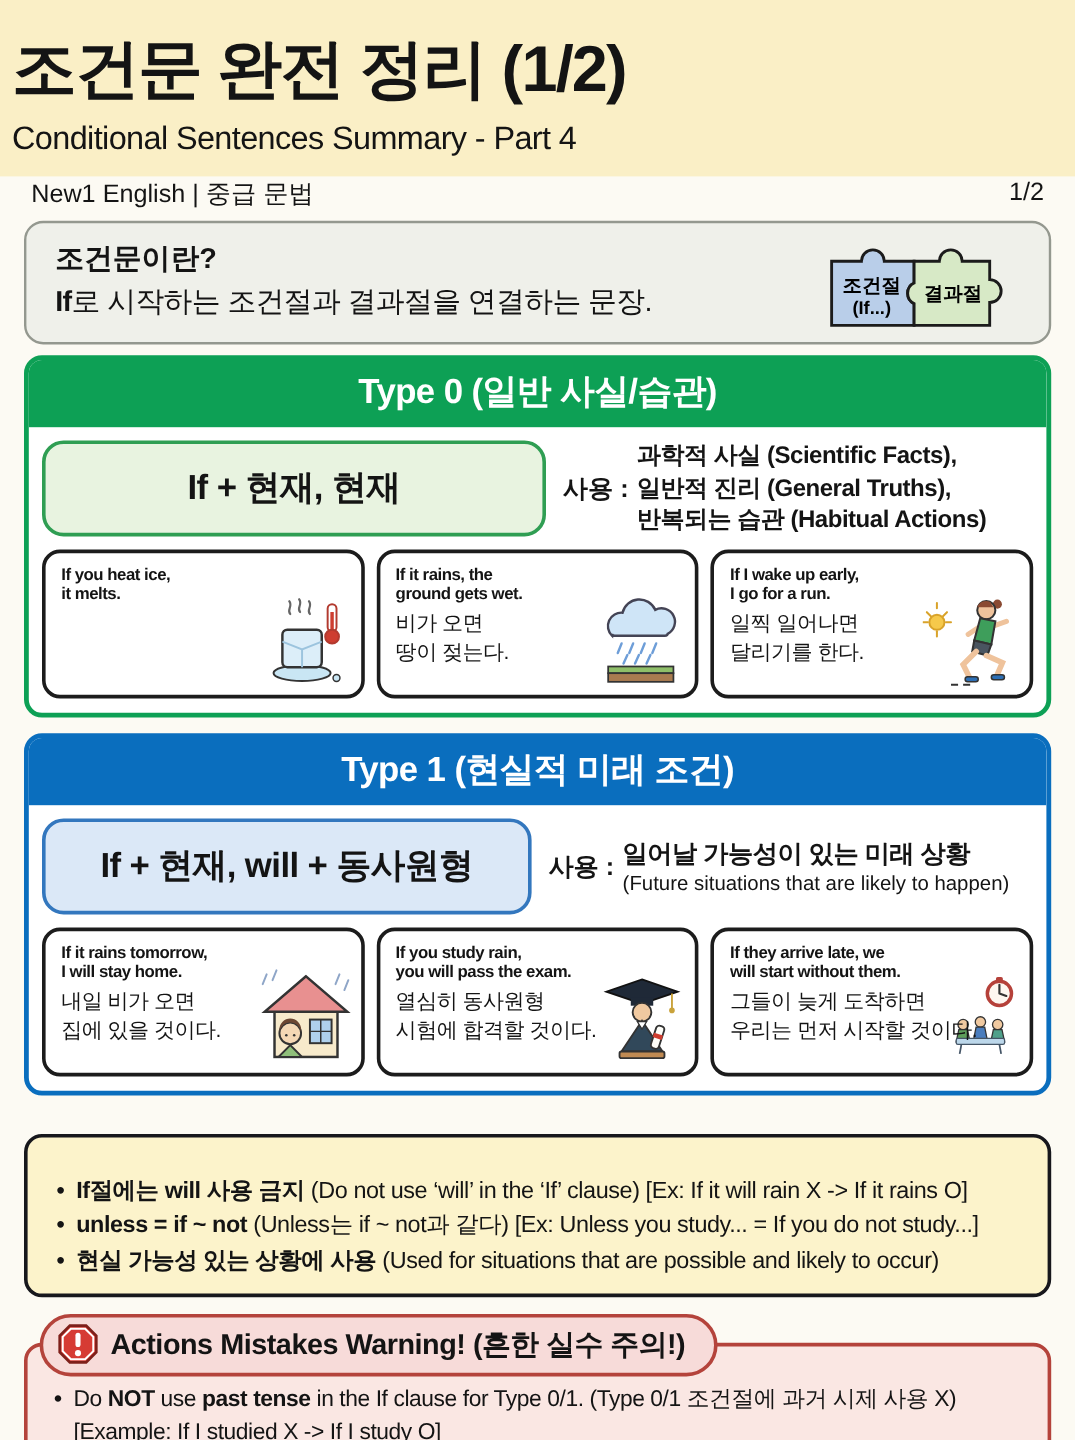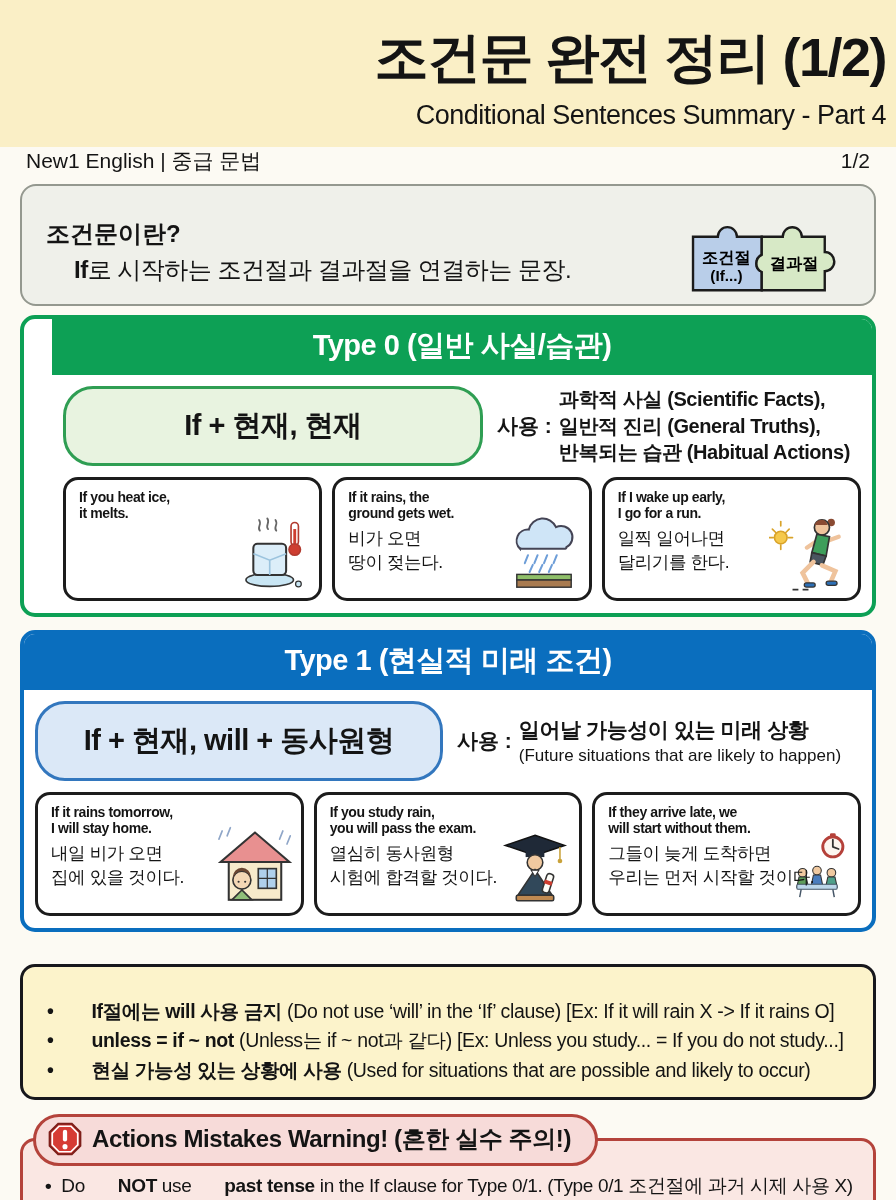--- a/index.html
+++ b/index.html
@@ -3,42 +3,42 @@
 <meta charset="utf-8">
 <style>
   * { box-sizing: border-box; margin: 0; padding: 0; }
   html,body { width:896px; }
   body {
     background:#FCFAF3;
     font-family:"Liberation Sans","DejaVu Sans",sans-serif;
     color:#141414;
     width:896px; height:1200px; overflow:hidden;
   }
-  .band { background:#FAEFC6; text-align:right; padding:22px 10px 16px; }
+  .band { background:#FAEFC6; text-align:left; padding:22px 10px 16px; }
   .title { font-size:54px; font-weight:800; letter-spacing:-1.5px; }
   .subtitle { font-size:27px; font-weight:500; margin-top:5px; letter-spacing:-0.5px; }
 
   .meta { display:flex; justify-content:space-between; align-items:center; padding:0 26px 4px; font-size:21px; }
 
   .intro { margin:5px 20px 9px; background:#EFF0EA; border:2px solid #94988F; border-radius:16px;
-           padding:24px 18px 10px 24px; display:flex; align-items:center; justify-content:space-between; }
+           padding:5px 18px 10px 24px; display:flex; align-items:center; justify-content:space-between; }
   .intro-h { font-size:24px; font-weight:800; margin-bottom:4px; }
   .intro-b { font-size:24px; letter-spacing:-0.5px; }
   .intro-b .b { font-weight:800; }
 
   .type { margin:0 20px 13px; border-radius:15px; background:#fff; overflow:hidden; }
-  .type.t0 { border:4px solid #0DA055;padding-left:28px; }
+  .type.t0 { border:4px solid #0DA055; }
   .type.t1 { border:4px solid #0A6EBE; }
   .type-head { color:#fff; text-align:center; font-size:29px; font-weight:800; padding:7px 0 9px; letter-spacing:-0.5px; }
   .t0 .type-head { background:#0DA055; }
   .t1 .type-head { background:#0A6EBE; }
   .type-body { padding:11px 11px 12px; }
 
   .frow { display:flex; align-items:center; gap:14px; margin-bottom:11px; }
-  .formula { border-radius:30px; font-size:29px; font-weight:800; text-align:center;
+  .formula { border-radius:18px; font-size:29px; font-weight:800; text-align:center;
              padding:17px 8px; flex:0 0 420px; letter-spacing:-0.5px; }
   .t0 .formula { background:#E8F3E0; border:3px solid #2F9E53; }
   .t1 .formula { background:#DBE8F7; border:3px solid #3377BE; flex-basis:408px; }
   .usage { display:flex; align-items:center; gap:7px; }
   .usage-label { font-size:21px; font-weight:800; white-space:nowrap; }
   .usage-lines { font-size:20px; font-weight:700; line-height:1.32; letter-spacing:-0.4px; }
   .usage-main { font-size:21px; font-weight:800; letter-spacing:-0.4px; }
   .usage-sub { font-size:17px; font-weight:400; margin-top:2px; }
 
   .cards { display:flex; gap:10px; }
@@ -47,21 +47,21 @@
   .card-en { font-size:14px; font-weight:700; line-height:1.16; white-space:pre-line; letter-spacing:-0.4px; margin-bottom:6px; }
   .card-ko { font-size:17.5px; font-weight:500; line-height:1.32; white-space:pre-line; letter-spacing:-0.4px; position:relative; z-index:2; }
   .card-icon { position:absolute; right:5px; bottom:4px; z-index:1; }
 
   .kp { margin:3px 20px 14px; position:relative; padding-top:19px; }
   .kp-tab { position:absolute; top:0; left:13px; background:#FBE288; border:3px solid #17171C; border-radius:22px;
             padding:5px 22px 7px; font-size:23px; font-weight:800; z-index:2; letter-spacing:-0.4px; }
   .kp-body { background:#FCF3CB; border:3px solid #17171C; border-radius:15px; padding:30px 20px 12px 24px; }
   .bullet { display:flex; gap:10px; font-size:19.5px; line-height:1.5; letter-spacing:-0.35px; }
   .bullet .dot { font-weight:900; }
-  .b { font-weight:800;margin-left:28px; }
+  .b { font-weight:800; }
 
   .warn { margin:0 20px; position:relative; padding-top:24px; }
   .warn-tab { position:absolute; top:0; left:13px; display:flex; align-items:center; gap:10px;
               background:#F7DBD9; border:3px solid #B4433B; border-radius:26px;
               padding:5px 24px 7px 12px; font-size:24px; font-weight:800; z-index:2; letter-spacing:-0.4px; }
   .warn-body { background:#FAE7E3; border:3px solid #B4433B; border-radius:15px; padding:32px 18px 12px 22px; }
   .warn-body .bullet { font-size:19px; line-height:1.42; margin-bottom:3px; }
   .example { display:block; }
 </style>
 </head>

